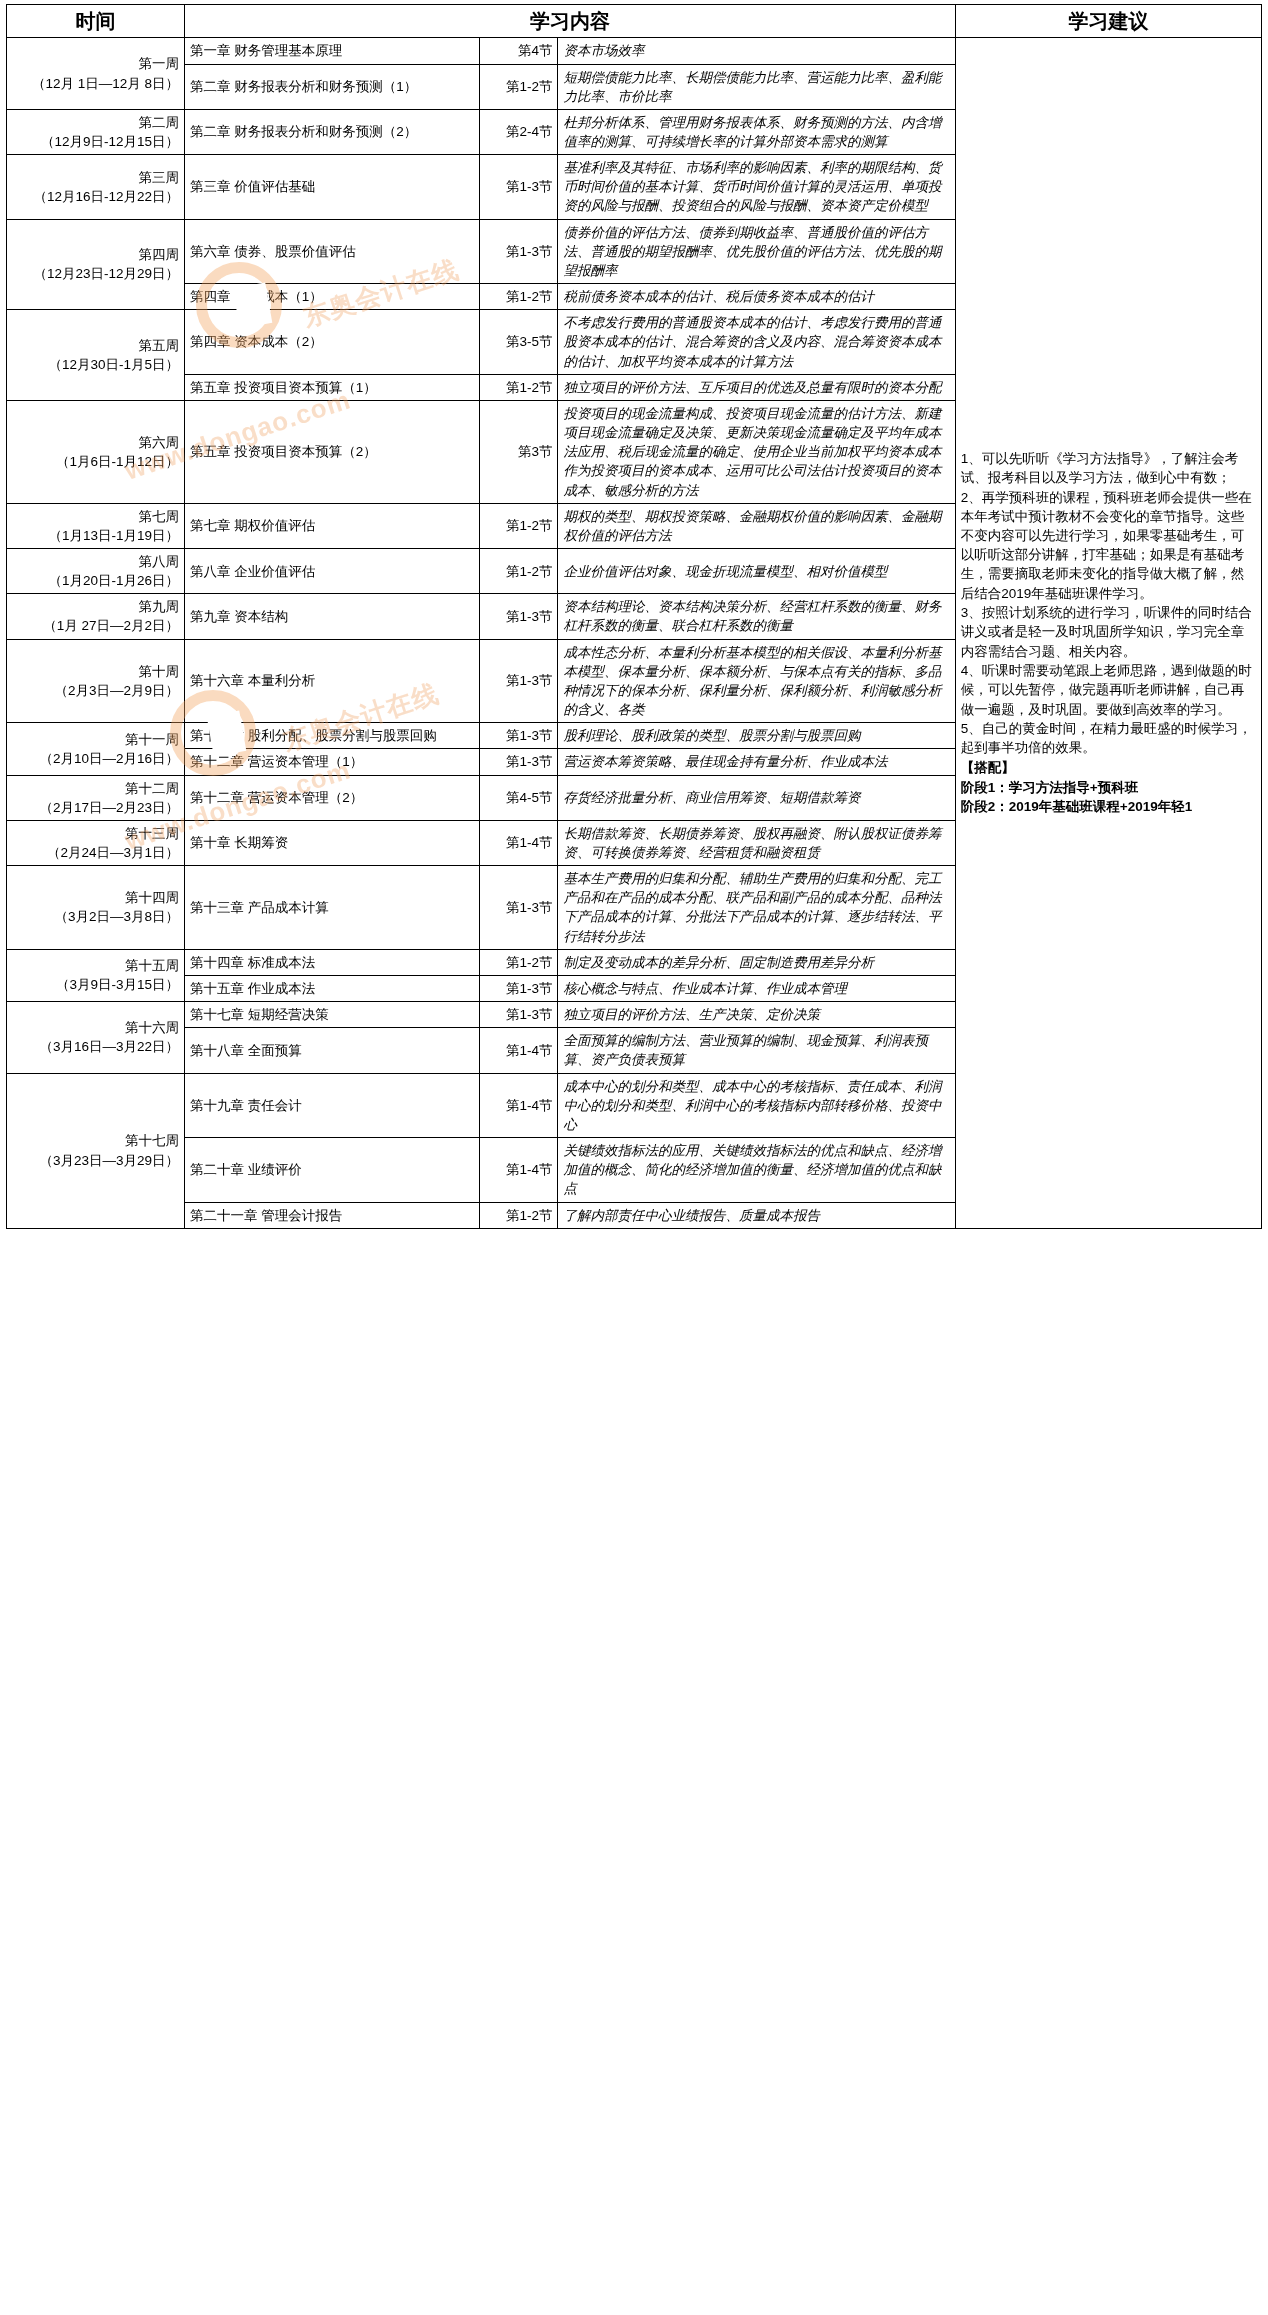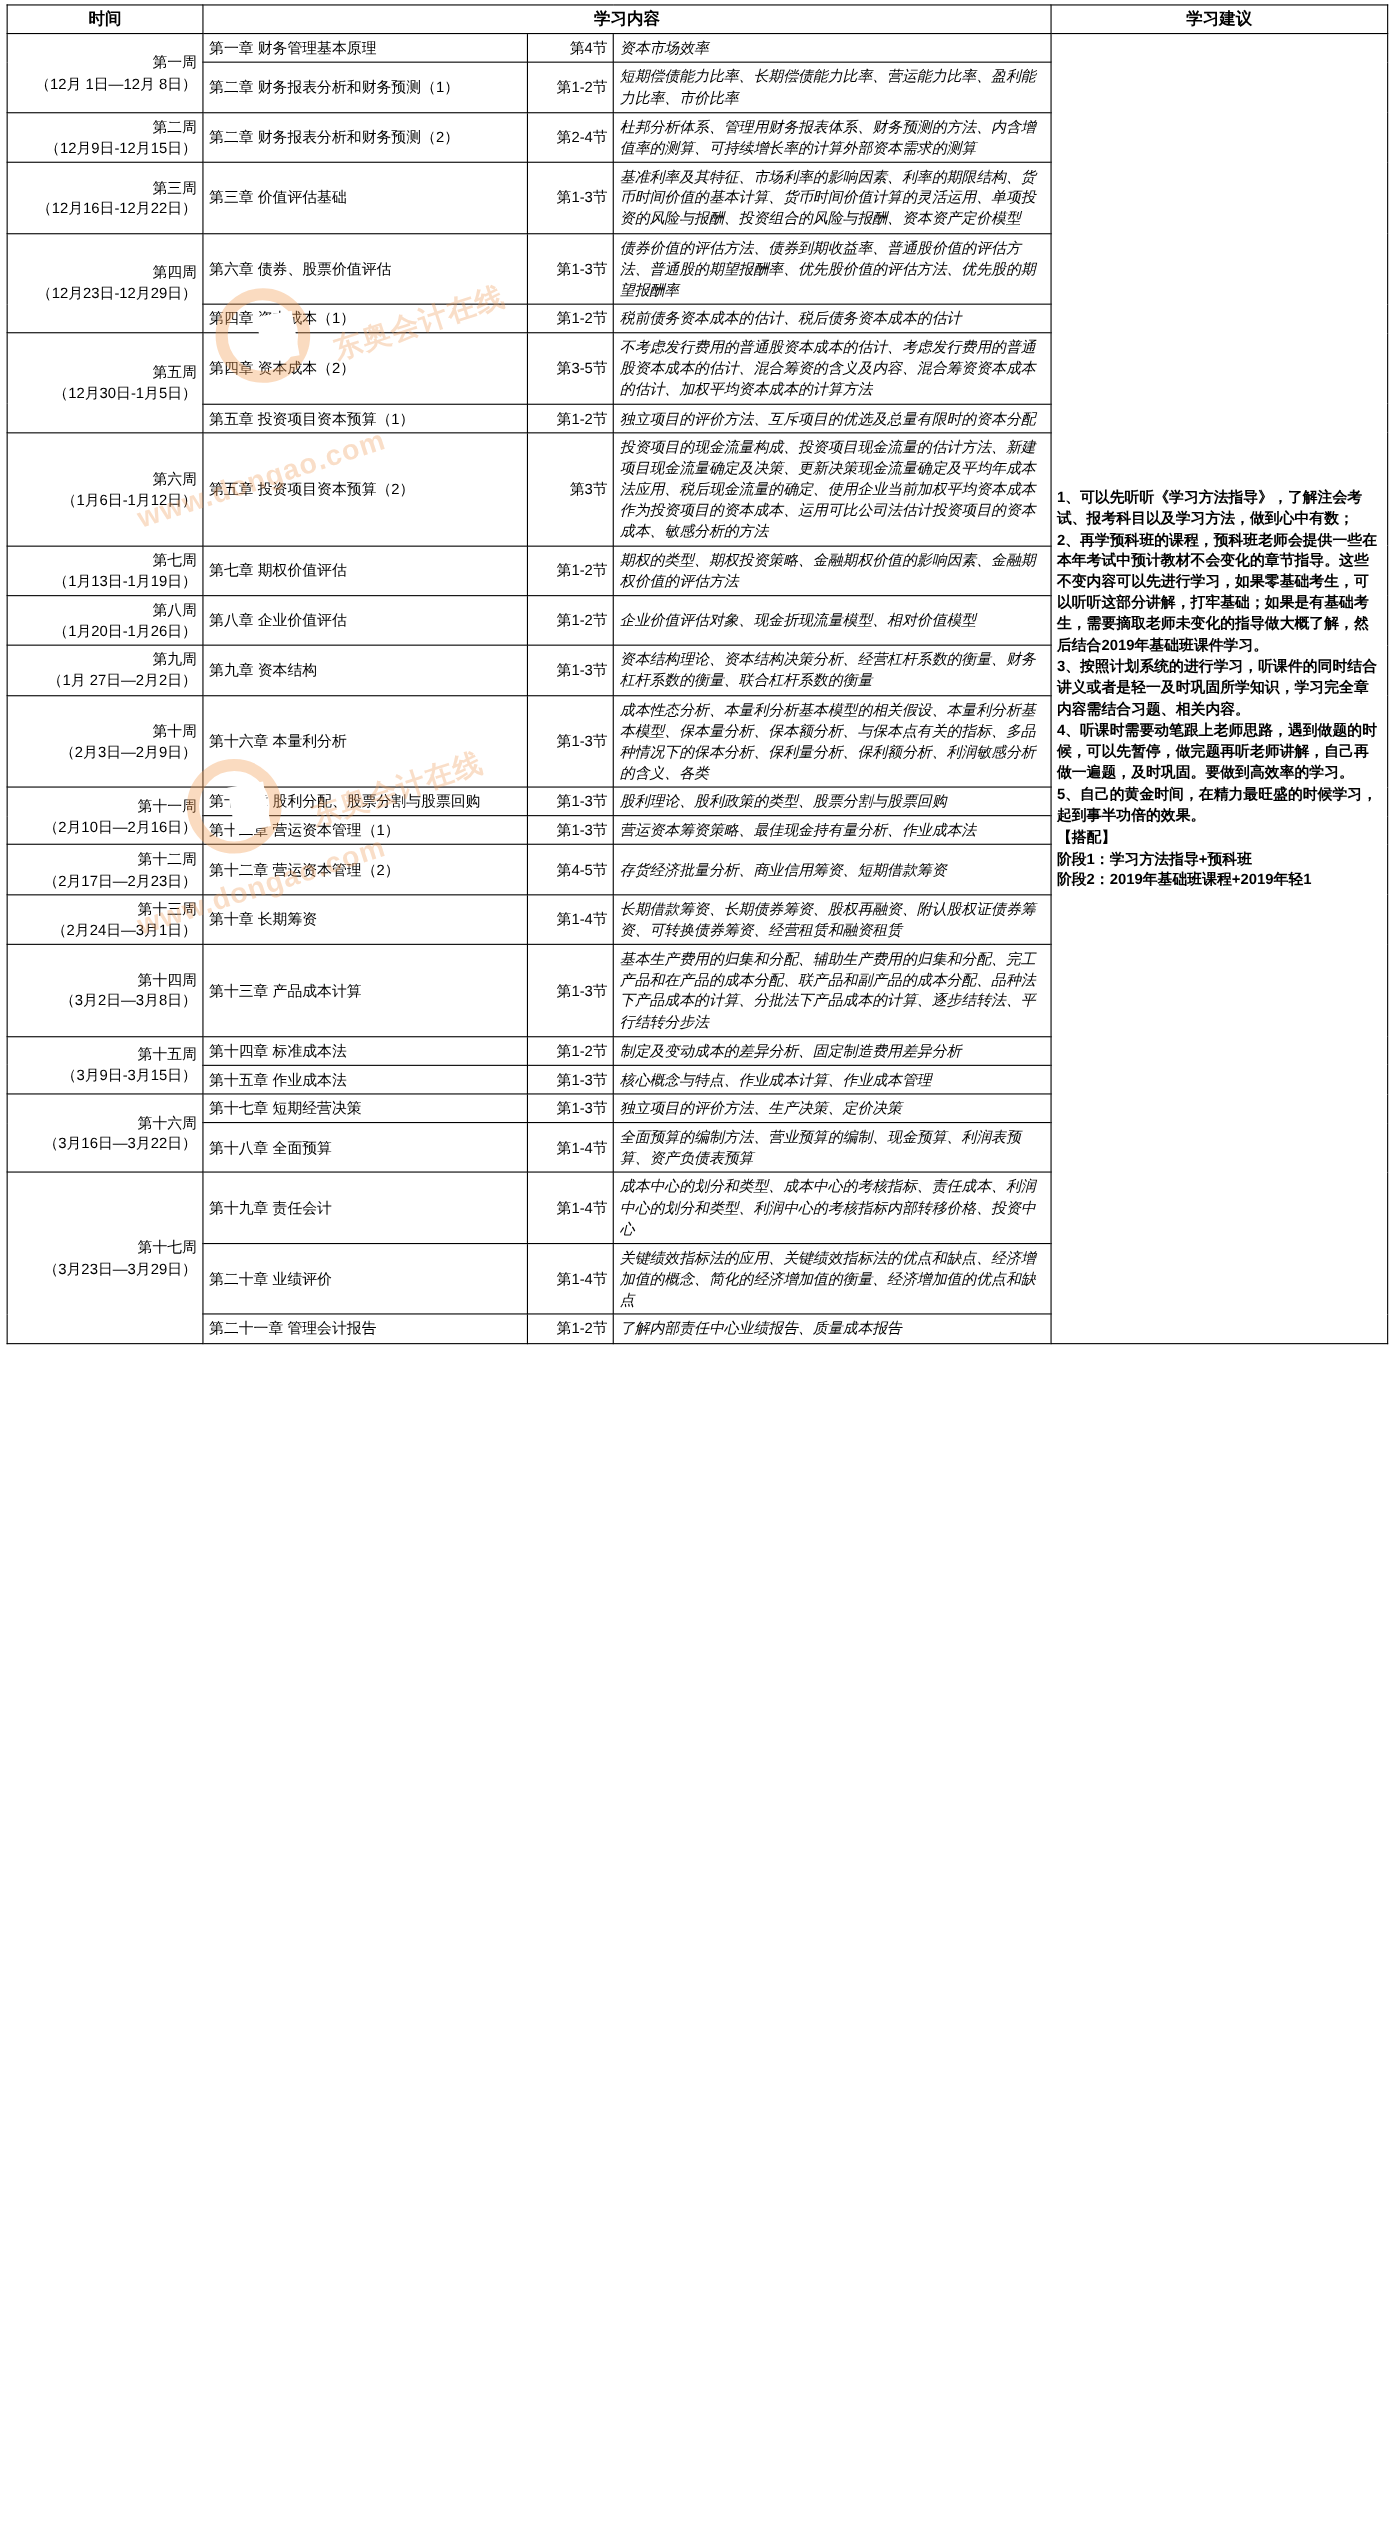--- a/index.html
+++ b/index.html
@@ -35,21 +35,21 @@
 
   table.plan th, table.plan td {
     border: 1px solid #000000;
     vertical-align: middle;
     font-size: 13.5px;
     line-height: 1.42;
     padding: 3px 5px;
   }
   table.plan th {
     font-weight: bold;
-    font-size: 15px;
+    font-size: 20px;
     text-align: center;
     height: 26px;
     padding: 2px 4px;
   }
   td.time {
     text-align: right;
     font-size: 14px;
     line-height: 1.5;
   }
   td.chap {
@@ -68,21 +68,21 @@
     line-height: 1.45;
     font-style: italic;
   }
   td.advice {
     text-align: left;
     vertical-align: top;
     font-size: 13.5px;
     line-height: 1.52;
     padding: 6px 7px;
   }
-  .advice-p { margin: 0 0 0.5px 0; font-weight: bold; }
+  .advice-p { margin: 0 0 0.5px 0; }
   .advice-strong { font-weight: bold; }
 
   
   .wm {
     position: absolute;
     pointer-events: none;
     opacity: 0.34;
     font-weight: bold;
     color: #f0a060;
     white-space: nowrap;

